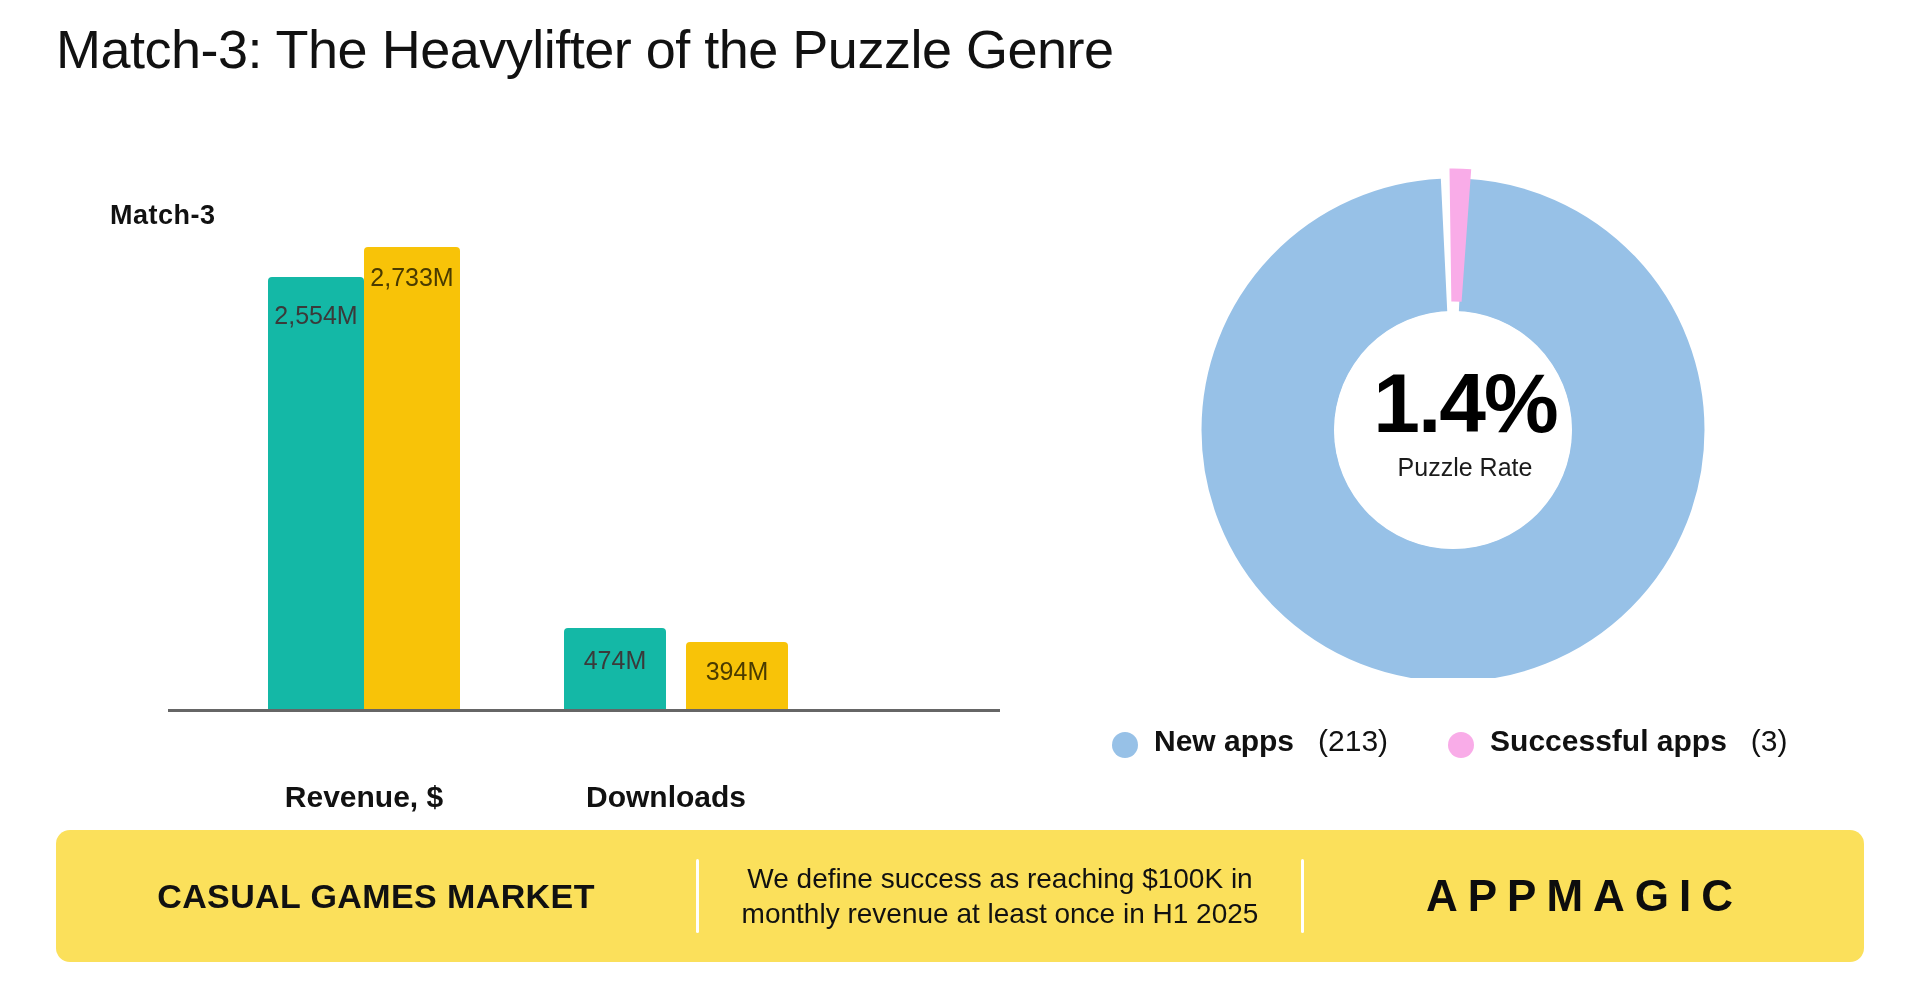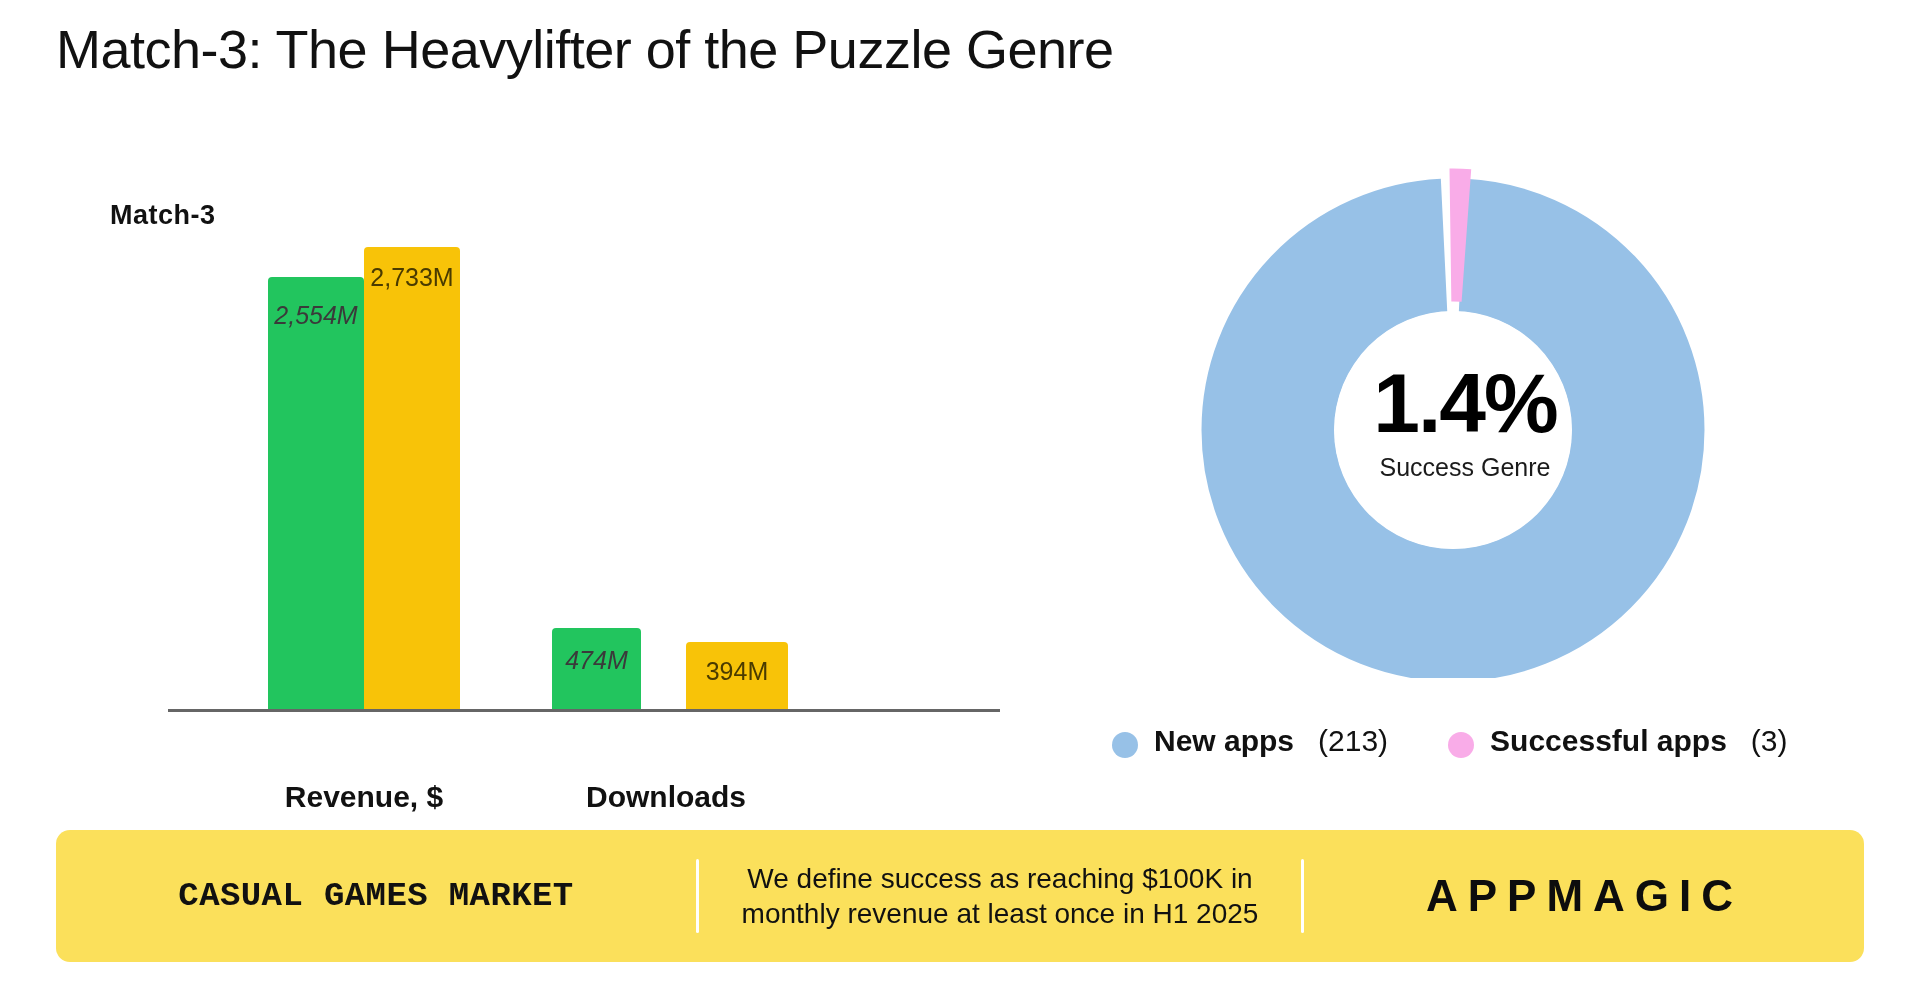--- a/index.html
+++ b/index.html
@@ -62,21 +62,21 @@
     height: 3px;
     background: #666666;
   }
 
   .bar {
     position: absolute;
     bottom: 3px;
     border-radius: 4px 4px 0 0;
     box-sizing: border-box;
   }
-  .bar.gray   { background: #22c55e; font-style: italic; }
+  .bar.gray   { background: #14b8a6; }
   .bar.yellow { background: #F8C308; }
 
   .bar-value {
     position: absolute;
     left: 0;
     width: 100%;
     text-align: center;
     font-size: 25px;
     font-weight: 400;
     color: #3a3a3a;
@@ -218,21 +218,20 @@
   }
   #footer-brand {
     flex: 0 0 auto;
     width: 640px;
     text-align: center;
     font-size: 34px;
     font-weight: bold;
     letter-spacing: 0.4px;
     color: #111111;
     white-space: nowrap;
-    font-family: Liberation Mono, monospace;
   }
   .footer-divider {
     width: 3px;
     height: 74px;
     background: #ffffff;
     border-radius: 2px;
     flex: 0 0 auto;
   }
   #footer-note {
     flex: 1 1 auto;
@@ -269,21 +268,21 @@
 
   <div id="plot-area">
 
     <div class="bar gray" style="left:100px; width:96px; height:432px;">
       <span class="bar-value" style="top:24px;">2,554M</span>
     </div>
     <div class="bar yellow" style="left:196px; width:96px; height:462px;">
       <span class="bar-value" style="top:16px;">2,733M</span>
     </div>
 
-    <div class="bar gray" style="left:384px; width:89px; height:81px;">
+    <div class="bar gray" style="left:396px; width:102px; height:81px;">
       <span class="bar-value" style="top:18px;">474M</span>
     </div>
     <div class="bar yellow" style="left:498px; width:102px; height:67px;margin-left:20px;">
       <span class="bar-value" style="top:15px;">394M</span>
     </div>
 
     <div id="axis-line"></div>
 
     <div class="cat-label" style="left:100px; width:192px;">Revenue, $</div>
     <div class="cat-label" style="left:396px; width:204px;">Downloads</div>
@@ -309,21 +308,21 @@
 
       <circle cx="255" cy="262" r="185" fill="none" stroke="#97C1E7" stroke-width="133" stroke-dasharray="1143.7 18.5" stroke-dashoffset="-9.2" transform="rotate(-90 255 262)"></circle>
 
       <circle cx="255" cy="252" r="185" fill="none" stroke="#F9ACE8" stroke-width="133" stroke-dasharray="16 1146.2" stroke-dashoffset="0" transform="rotate(-90.8 255 252)"></circle>
 
       <circle cx="255" cy="262" r="119" fill="#ffffff"></circle>
     </svg>
 
     <div id="donut-center">
       <div id="donut-pct">1.4%</div>
-      <div id="donut-sub">Success Genre</div>
+      <div id="donut-sub">Puzzle Rate</div>
     </div>
   </div>
 
   <div id="donut-legend">
     <div class="legend-item">
       <span class="swatch-dot blue"></span>
       <span class="dlg-name">New apps</span>
       <span class="dlg-count">(213)</span>
     </div>
     <div class="legend-item">

